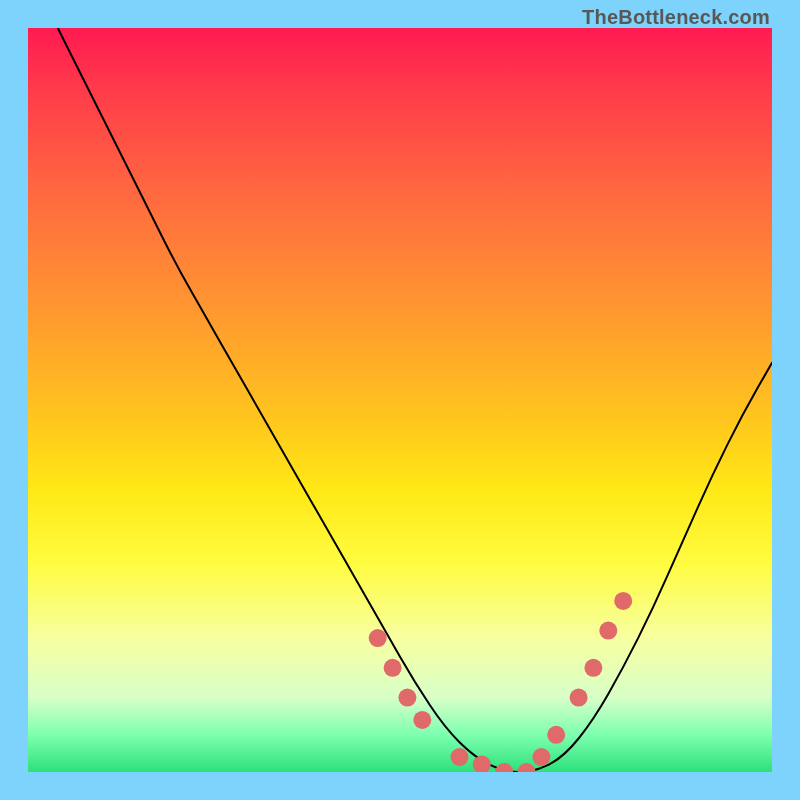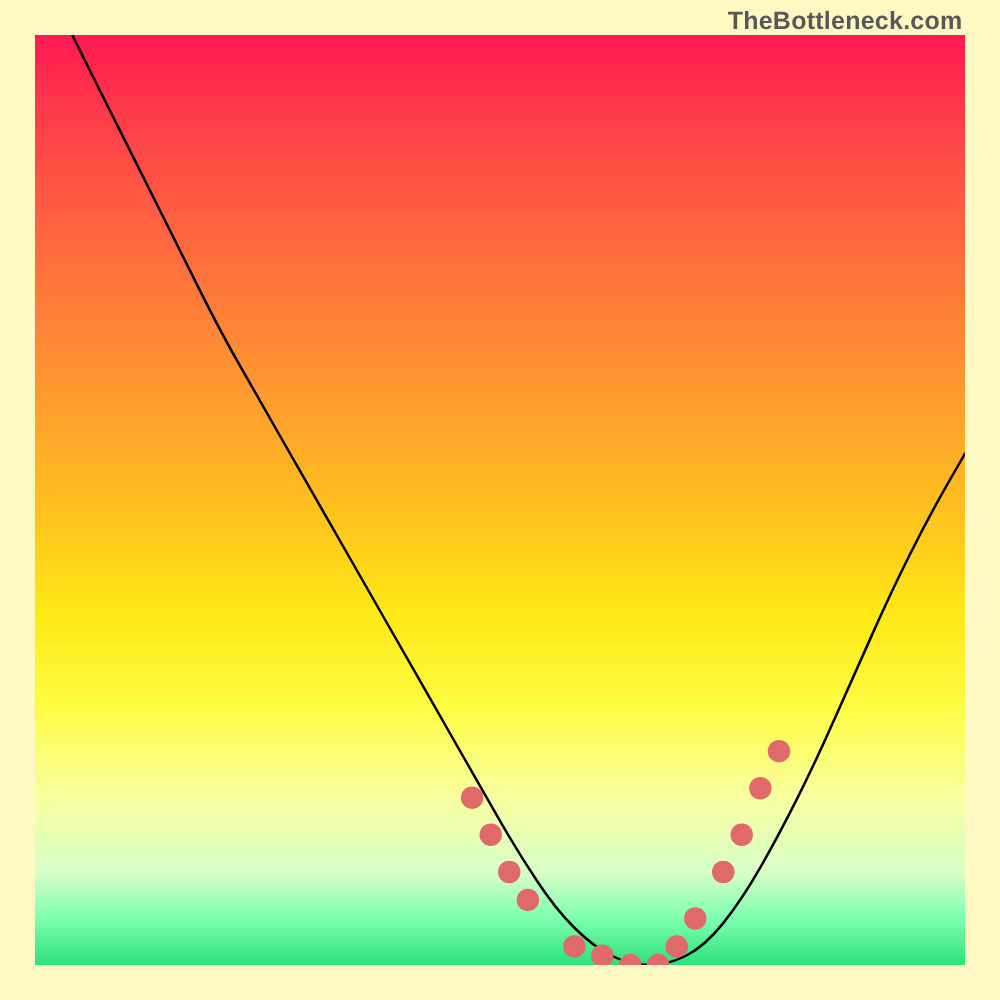--- a/index.html
+++ b/index.html
@@ -10,21 +10,21 @@
     background: #000000;
     overflow: hidden;
     font-family: Arial, Helvetica, sans-serif;
   }
   .frame {
     position: absolute;
     left: 0;
     top: 0;
     width: 800px;
     height: 800px;
-    background: #fef9c3;
+    background: #7dd3fc;
   }
   .plot-area {
     position: absolute;
     
     left: 28px;
     top: 28px;
     width: 744px;
     height: 744px;
     overflow: hidden;
   }

